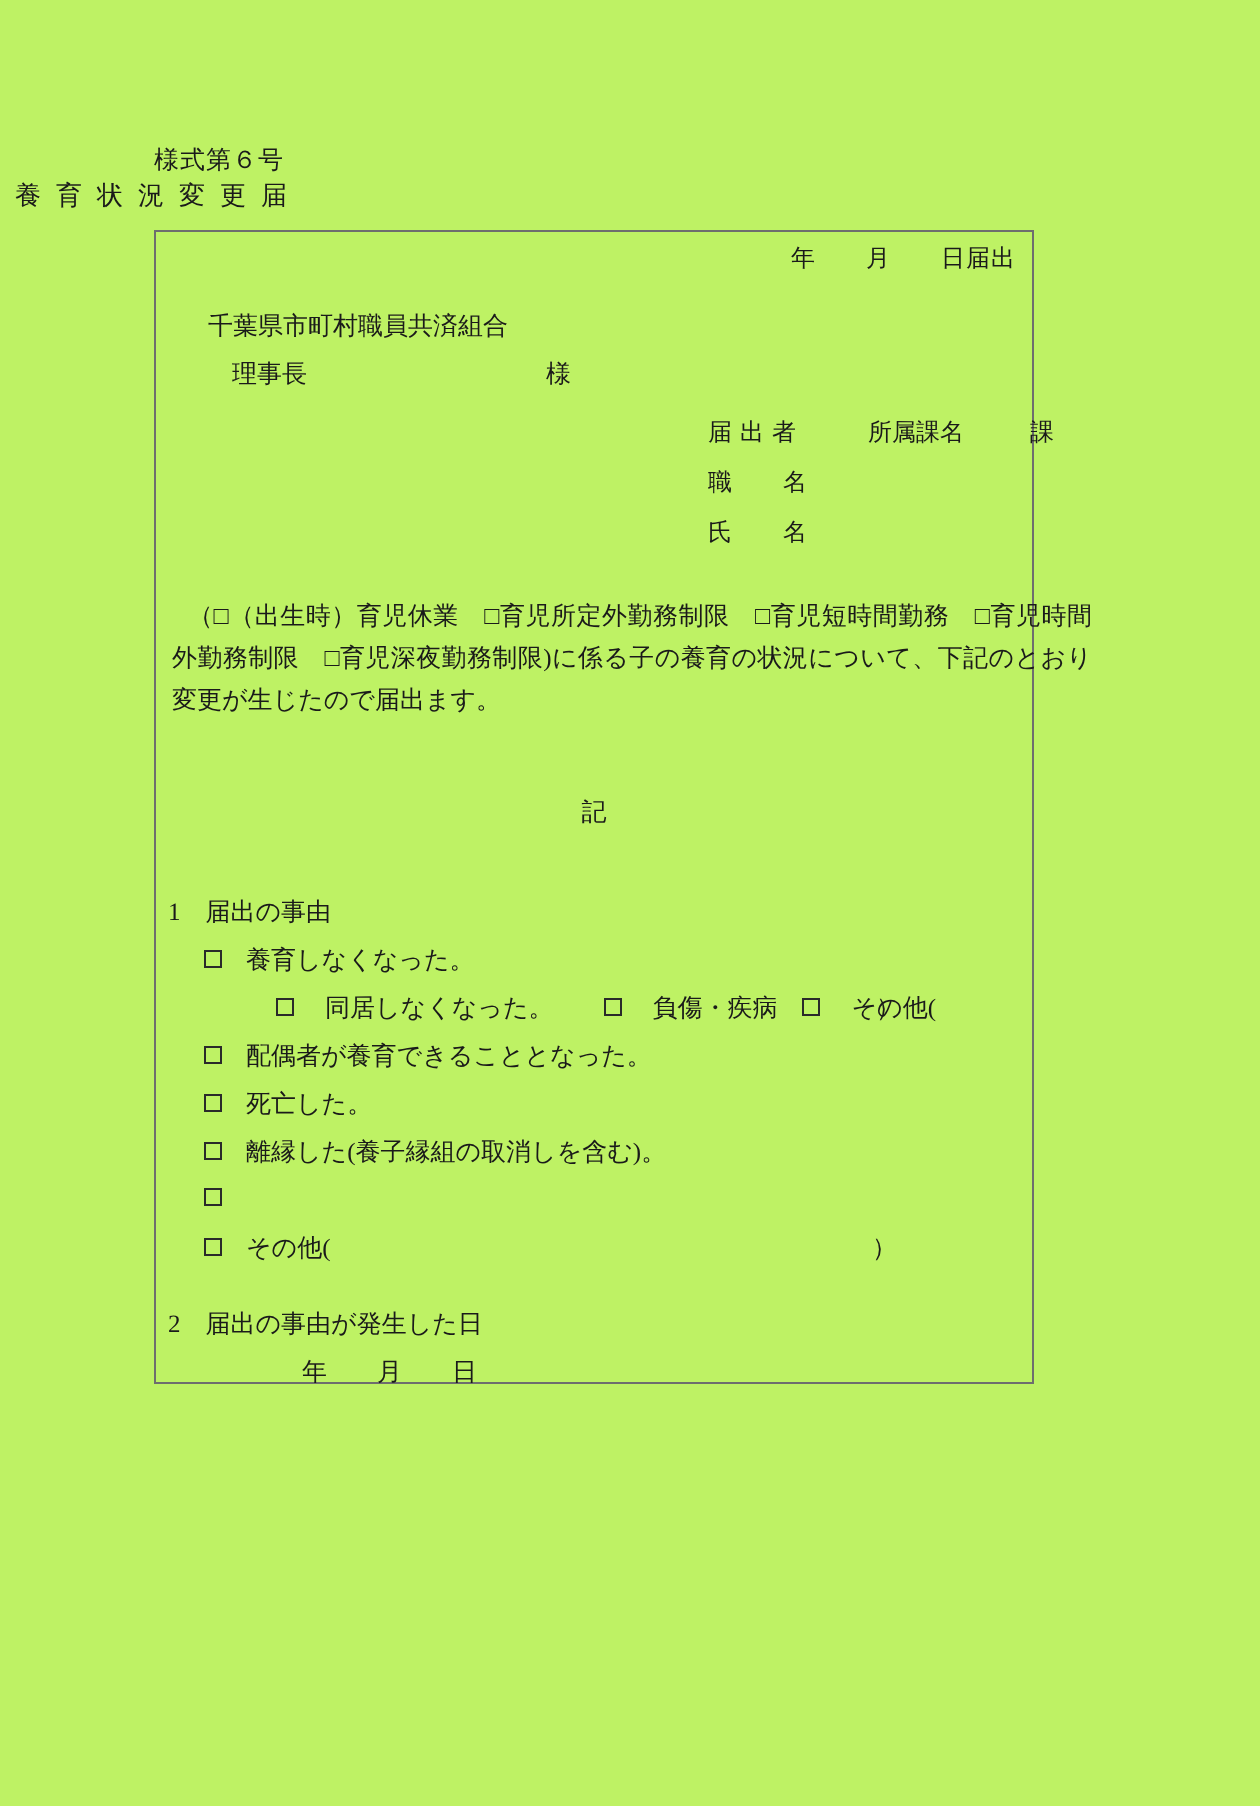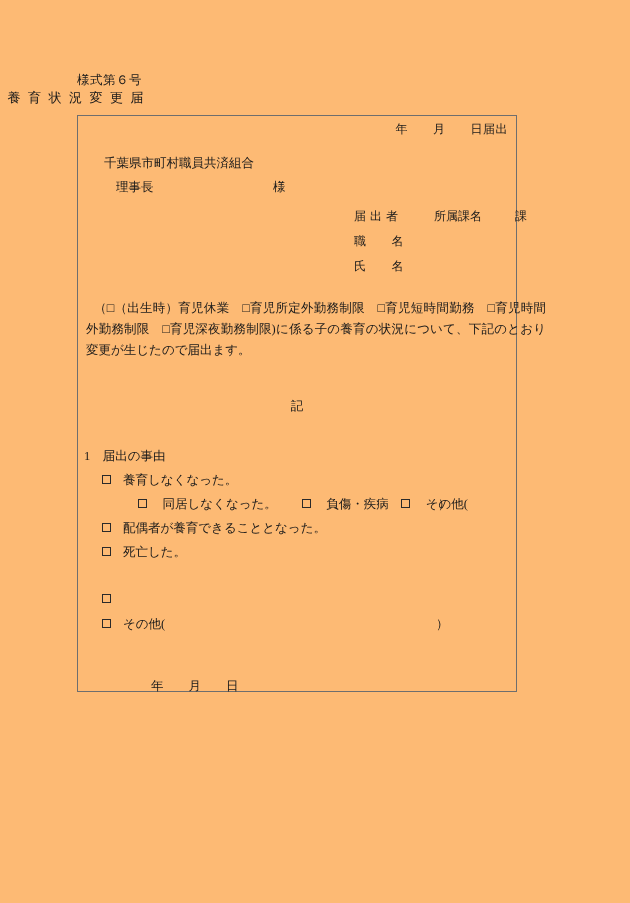--- a/index.html
+++ b/index.html
@@ -11,21 +11,21 @@
     width: 630px;
     height: 903px;
     position: relative;
     font-family: "Liberation Serif", "DejaVu Serif", serif;
     color: #1a1a1a;
     -webkit-font-smoothing: antialiased;
   }
   .page {
     position: absolute;
     inset: 0;
-    background: #fdba74;
+    background: #bef264;
   }
 
   
   .form-no {
     position: absolute;
     left: 77px;
     top: 72px;
     font-size: 12.5px;
     letter-spacing: 0.5px;
     white-space: pre;
@@ -170,20 +170,22 @@
 
     <div class="abs sec-heading sec1-heading"><span>1</span>　<span>届出の事由</span></div>
 
     <div class="chk-row chk-l1 r1"><span class="box-glyph"></span><span>養育しなくなった。</span></div>
 
     <div class="chk-row chk-l2 r2"><span class="inline-box"></span>　<span>同居しなくなった。</span>　　<span class="inline-box"></span>　<span>負傷・疾病</span>　<span class="inline-box"></span>　<span>その他(</span></div>
     <div class="paren-close pc-sub">）</div>
 
     <div class="chk-row chk-l1 r3"><span class="box-glyph"></span><span>配偶者が養育できることとなった。</span></div>
     <div class="chk-row chk-l1 r4"><span class="box-glyph"></span><span>死亡した。</span></div>
+    <div class="chk-row chk-l1 r5"><span class="box-glyph"></span><span>離縁した(養子縁組の取消しを含む)。</span></div>
     <div class="chk-row chk-l1 r6"><span class="box-glyph"></span></div>
     <div class="chk-row chk-l1 r7"><span class="box-glyph"></span><span>その他(</span></div>
     <div class="paren-close pc-other">）</div>
 
+    <div class="abs sec-heading sec2-heading"><span>2</span>　<span>届出の事由が発生した日</span></div>
     <div class="abs sec2-date">年　　月　　日</div>
 
   </div>
 </div>
 
 </body></html>

